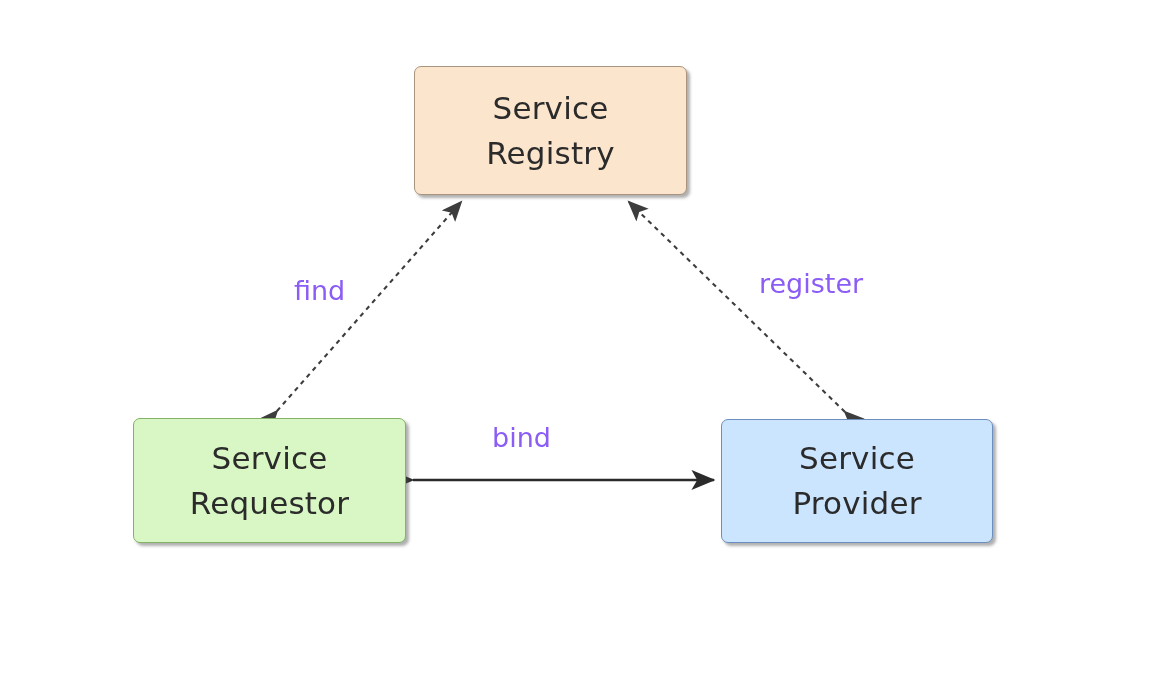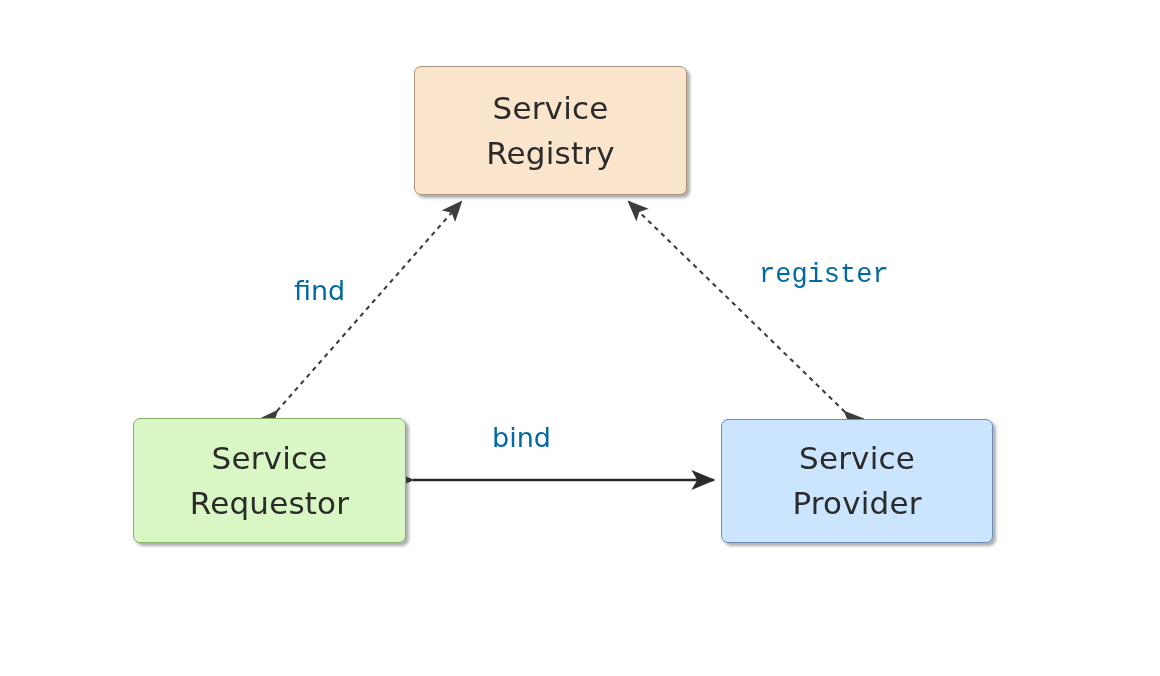--- a/index.html
+++ b/index.html
@@ -67,34 +67,33 @@
     top: 419px;
     width: 272px;
     height: 124px;
     background: #cce5ff;
     border: 1.4px solid #6c8ebf;
   }
   .edge-label {
     position: absolute;
     font-family: "DejaVu Sans", sans-serif;
     font-size: 27px;
-    color: #0369a1;
+    color: #8b5cf6;
     background: #ffffff;
     padding: 1px 6px;
     white-space: nowrap;
     z-index: 6;
   }
   #label-find {
     left: 288px;
     top: 274px;
   }
   #label-register {
     left: 753px;
-    top: 259px;
-    font-family: Liberation Mono, monospace;
+    top: 267px;
   }
   #label-bind {
     left: 486px;
     top: 421px;
   }
 </style>
 </head>
 <body>
 
 <div id="canvas">

